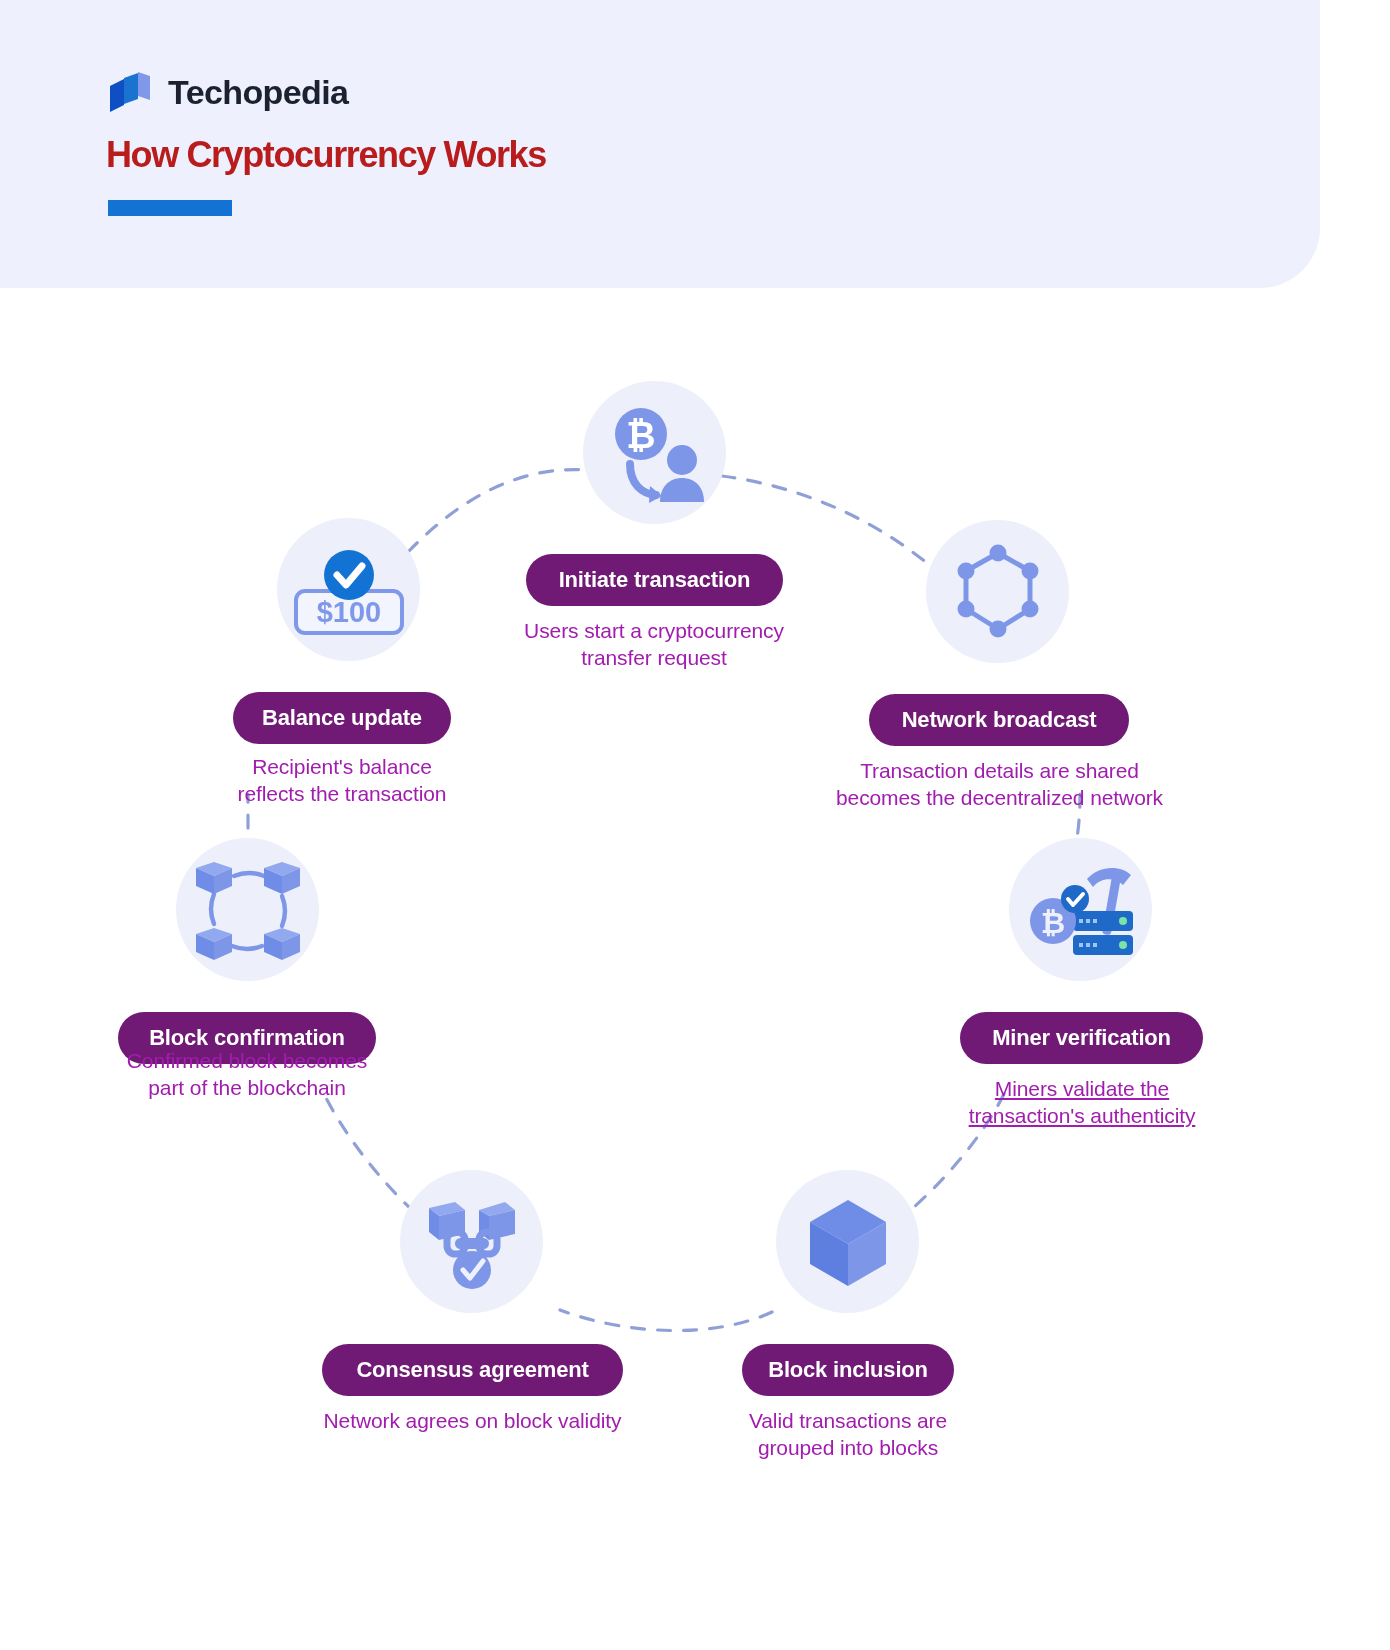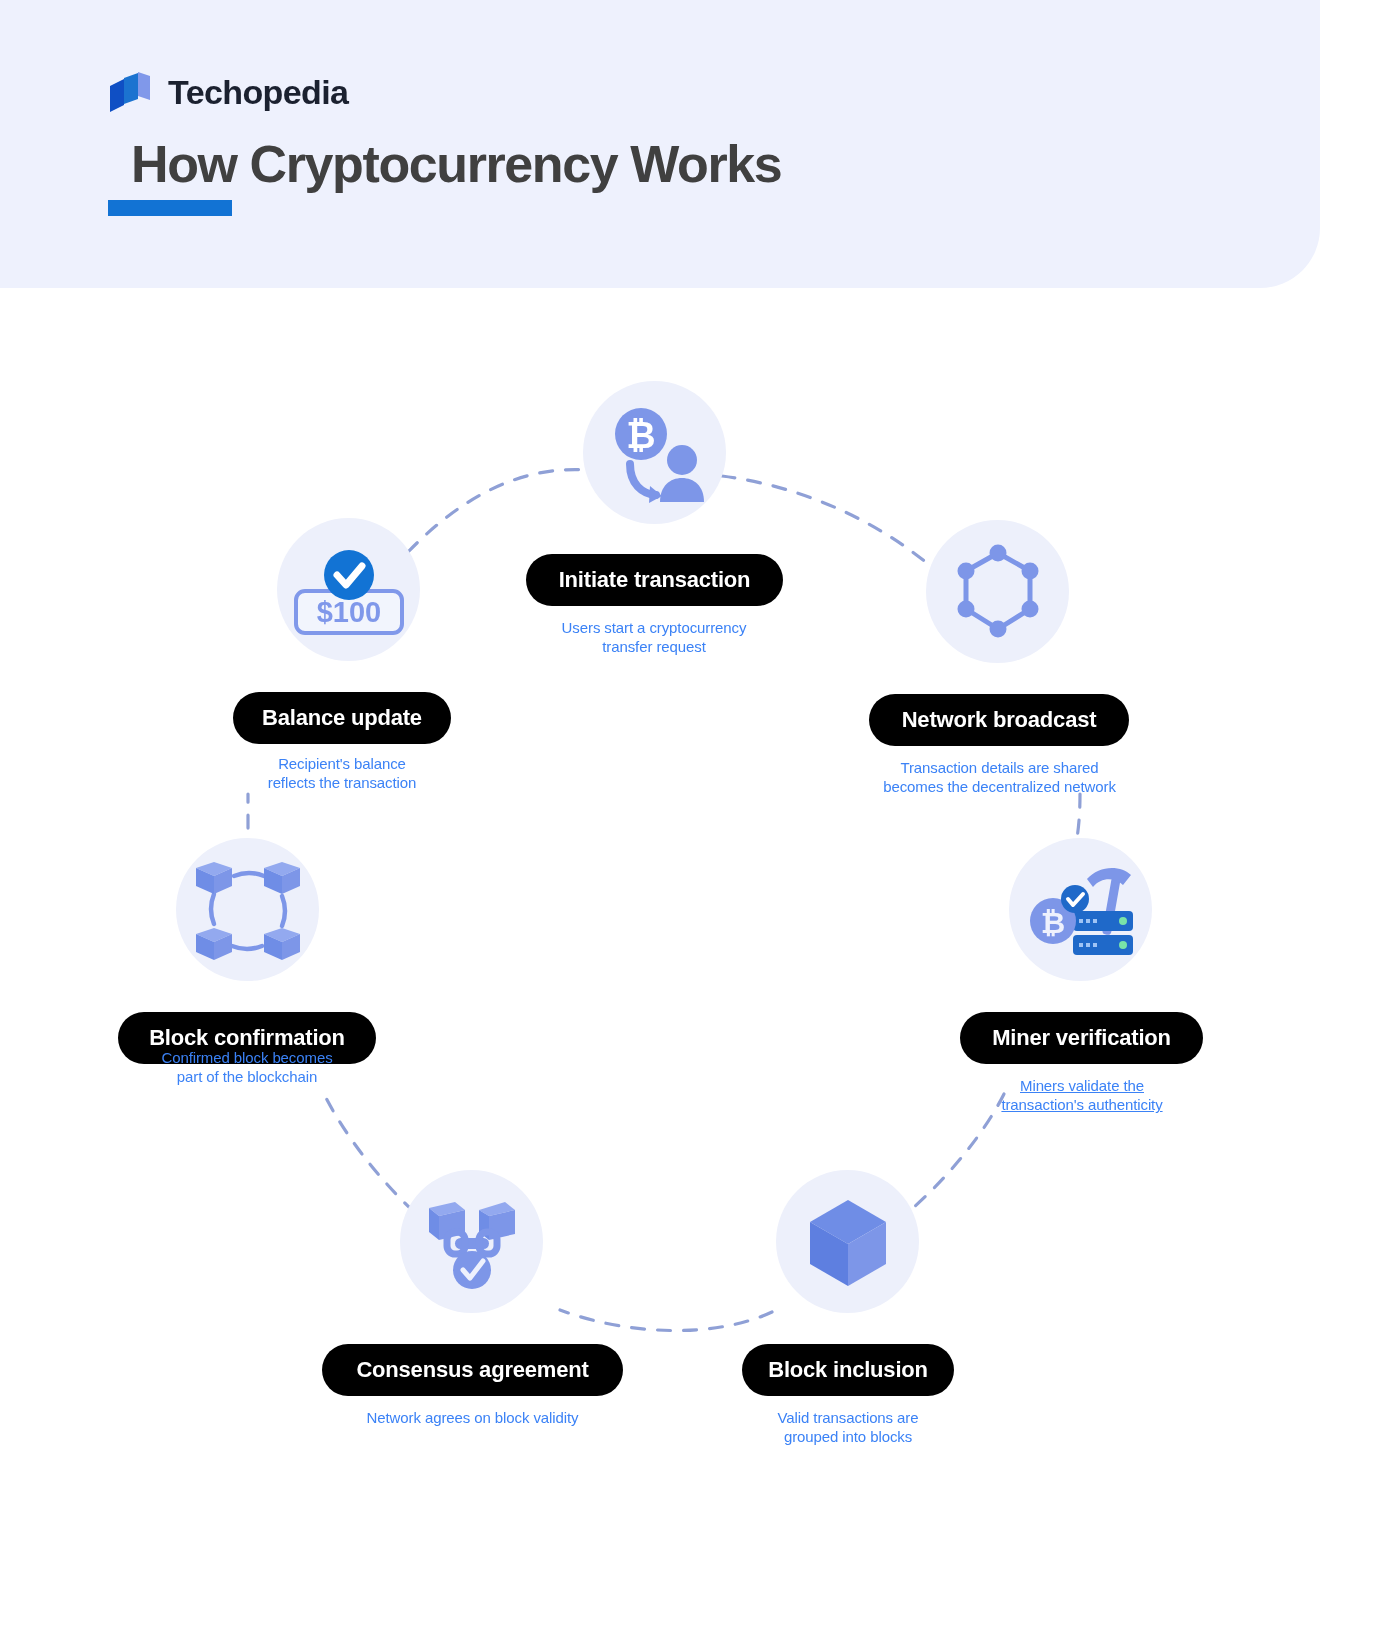--- a/index.html
+++ b/index.html
@@ -22,54 +22,54 @@
     position: absolute; left: 108px; top: 68px;
     display: flex; align-items: center; gap: 14px;
   }
   .logo-mark { width: 46px; height: 48px; display:block; }
   .logo-text {
     font-size: 34px; font-weight: 700; color: #1b2130;
     letter-spacing: -0.6px;
   }
   .title {
     position: absolute; left: 106px; top: 136px;
-    font-size: 52px; font-weight: 700; color: #404040;
-    letter-spacing: -1.4px; line-height: 1.08; margin-left: 25px;
+    font-size: 36px; font-weight: 700; color: #b91c1c;
+    letter-spacing: -1.4px; line-height: 1.08;
   }
   .title-rule {
     position: absolute; left: 108px; top: 200px;
     width: 124px; height: 16px; background: #1273d4;
   }
 
   
   .diagram { position:absolute; left:0; top:288px; width:1390px; height:1362px; }
   .dash-layer { position:absolute; left:0; top:0; width:1390px; height:1362px; }
 
   .node { position: absolute; }
   .bubble {
     position: absolute;
     border-radius: 50%;
     background: #edf0fb;
     display: flex; align-items: center; justify-content: center;
   }
   .pill {
     position: absolute;
-    background: #000000;
+    background: #701a75;
     color: #ffffff;
     border-radius: 999px;
     font-size: 22px; font-weight: 700;
     padding: 13px 26px;
     white-space: nowrap;
     text-align: center;
     letter-spacing: -0.2px;
   }
   .desc {
     position: absolute;
-    color: #3b82f6;
-    font-size: 15px;
+    color: #a21caf;
+    font-size: 21px;
     line-height: 1.28;
     text-align: center;
     white-space: pre-line;
     letter-spacing: -0.1px;
   }
 </style>
 </head>
 <body>
 
 <div id="page">

